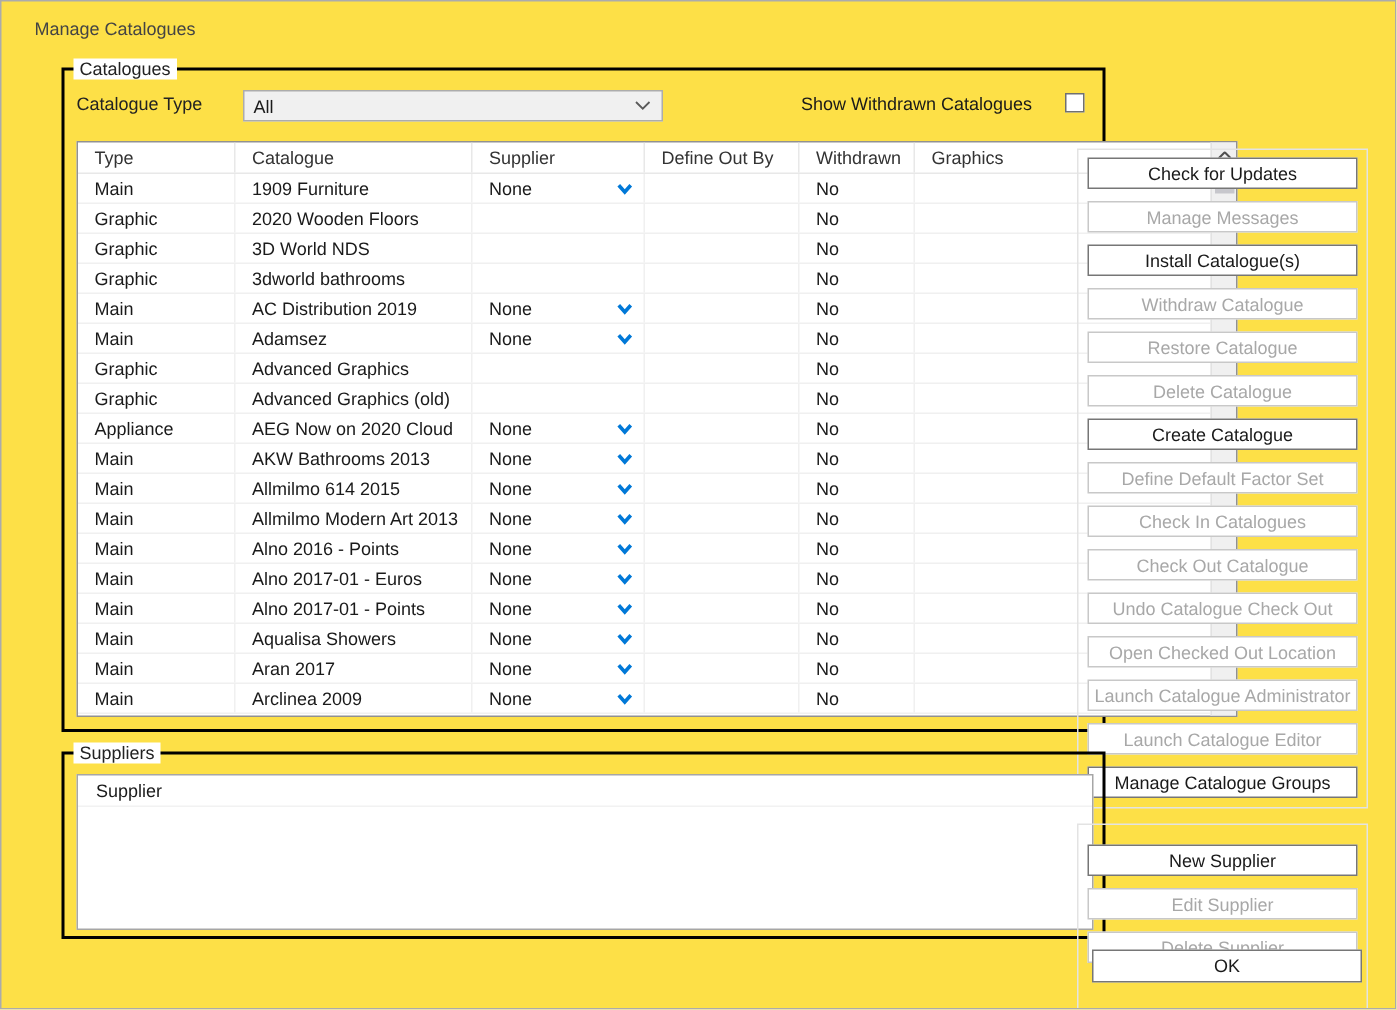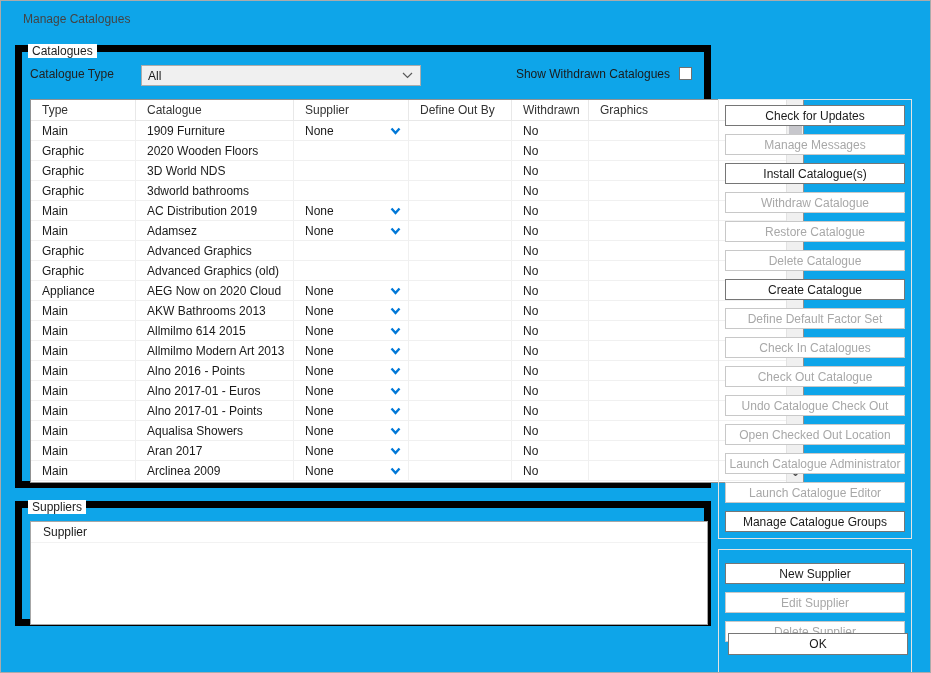--- a/index.html
+++ b/index.html
@@ -1,39 +1,39 @@
 <!DOCTYPE html>
 <html><head>
 <meta charset="utf-8">
 <style>
   * { box-sizing: border-box; margin: 0; padding: 0; }
   html,body { background:#fff; }
   body { font-family: "Liberation Sans", sans-serif; font-size: 12px; color:#1a1a1a; }
   .window {
     position: relative; width: 931px; height: 673px;
-    background: #0ea5e9; border: 1px solid #ababab; overflow: hidden;
+    background: #fde047; border: 1px solid #ababab; overflow: hidden;
   }
   .win-title { position:absolute; left:22px; top:11px; font-size:12px; color:#444; }
 
   
-  .group { position:absolute; border:7px solid #000000; }
+  .group { position:absolute; border:2px solid #000000;margin-left:26px; }
   .group-label { position:absolute; top:-8px; left:6px; background:#fff; padding:0 4px; font-size:12px; color:#222; white-space:nowrap; }
   .group-catalogues { left:14px; top:44px; width:696px; height:443px; }
   .group-suppliers  { left:14px; top:500px; width:696px; height:125px; }
 
   
   .type-label { position:absolute; left:8px; top:15px; color:#222; }
   .combo {
     position:absolute; left:119px; top:13px; width:280px; height:21px;
     background:#f0f0f0; border:1px solid #acacac;
     display:flex; align-items:center; justify-content:space-between;
     padding:0 7px 0 6px; cursor:default;
   }
   .combo .combo-value { color:#1a1a1a; }
-  .withdrawn-wrap { position:absolute; top:15px; right:12px; display:flex; gap:9px; }
+  .withdrawn-wrap { position:absolute; top:15px; right:12px; display:flex; gap:22px; }
   .checkbox { width:13px; height:13px; border:1px solid #707070; background:#fff; }
 
   
   .table {
     position:absolute; left:8px; top:47px; width:774px; height:384px;
     border:1px solid #919191; background:#fff; display:flex;
   }
   .table-main { flex:1; display:flex; flex-direction:column; overflow:hidden; }
   .thead { display:flex; height:21px; flex:0 0 21px; border-bottom:1px solid #e8e8e8; }
   .th {

